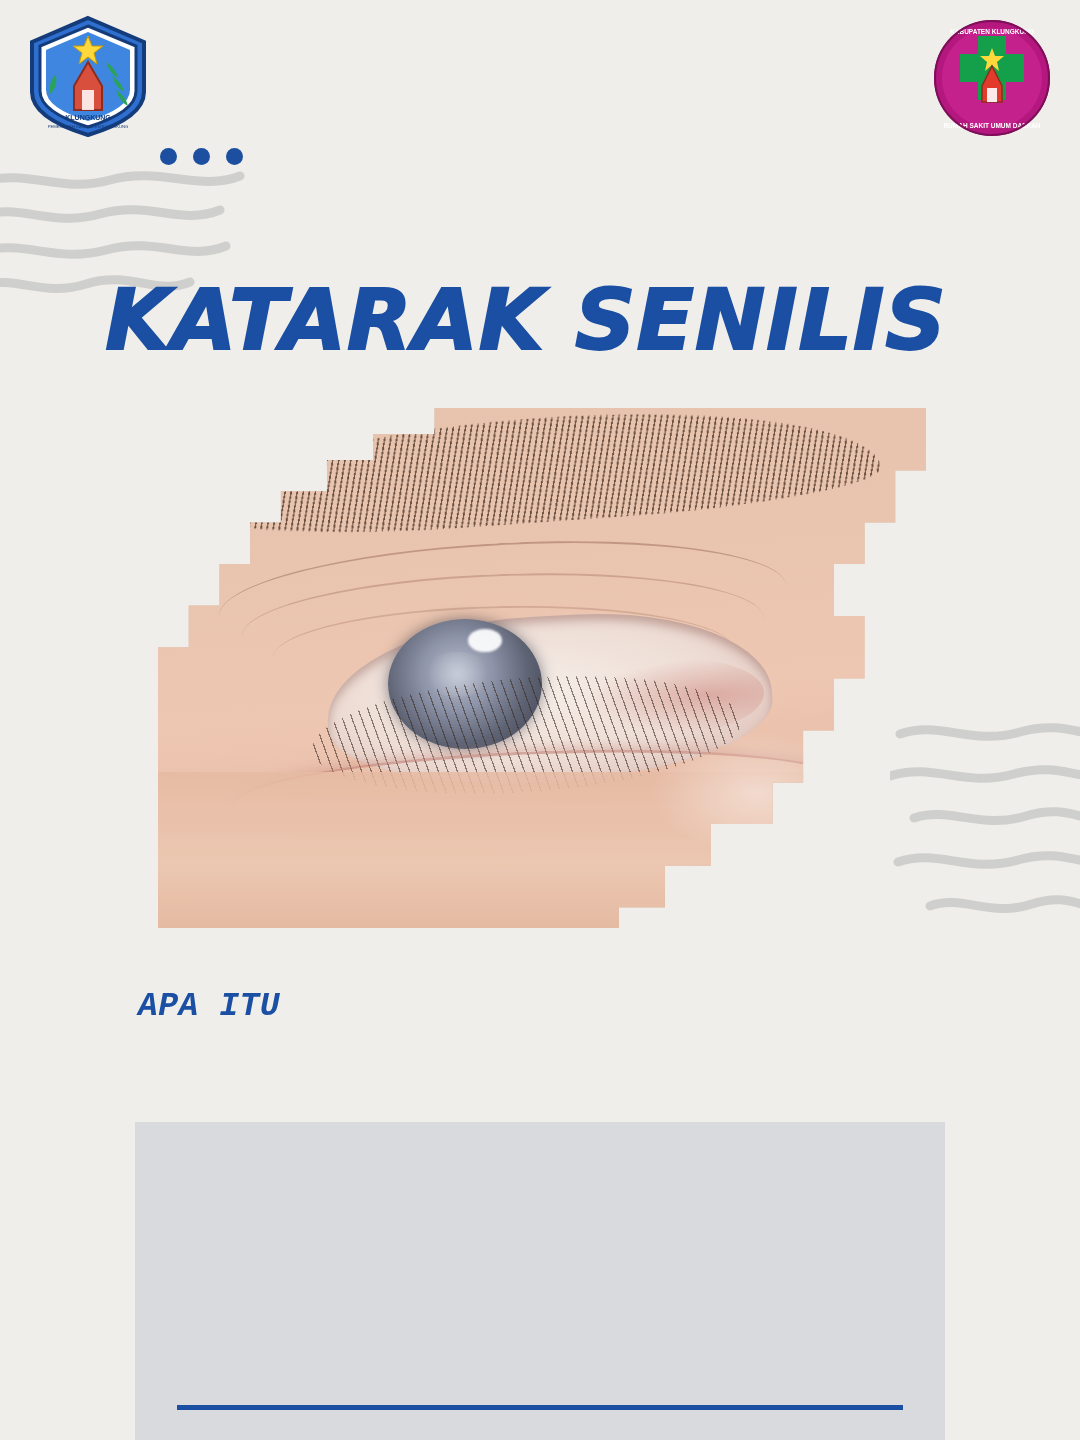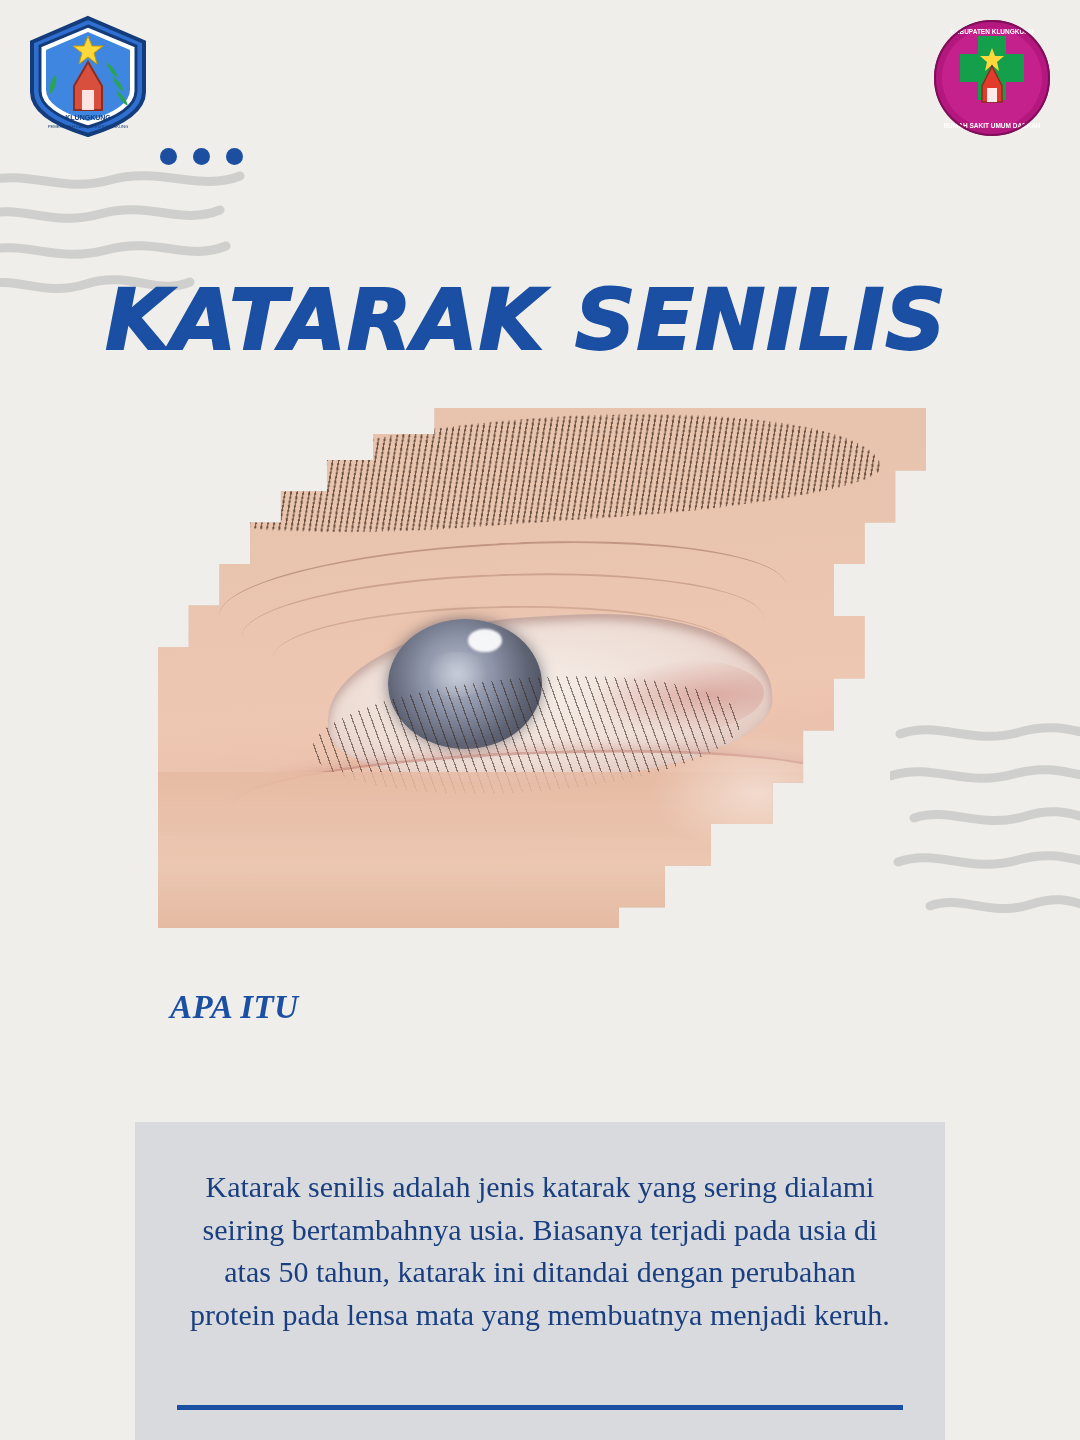--- a/index.html
+++ b/index.html
@@ -220,29 +220,28 @@
     height: 24%;
     border-radius: 50%;
     background: radial-gradient(ellipse at 50% 50%, rgba(255,255,255,0.45), rgba(255,255,255,0) 70%);
   }
 
   
   .subheading {
     position: absolute;
     left: 138px;
     top: 985px;
-    font-family: Liberation Serif, serif;
+    font-family: Liberation Mono, monospace;
     font-weight: bold;
     font-style: italic;
     font-size: 33px;
     color: #1a4fa3;
     text-transform: uppercase;
     line-height: 1.35;
     letter-spacing: 0.5px;
-    margin-left: 32px;
   }
   .subheading div { white-space: nowrap; }
 
   
   .card {
     position: absolute;
     left: 135px;
     top: 1122px;
     width: 810px;
     height: 318px;
@@ -345,15 +344,14 @@
     <div class="cheek"></div>
     <div class="shine"></div>
   </div>
 </div>
 
 <div class="subheading">
   <div>APA ITU</div>
 </div>
 
 <div class="card">
-  <div class="card-text">Katarak senilis adalah jenis katarak yang sering dialami seiring bertambahnya usia. Biasanya terjadi pada usia di atas 50 tahun, katarak ini ditandai dengan perubahan protein pada lensa mata yang membuatnya menjadi keruh.</div>
   <div class="card-rule"></div>
 </div>
 
 </body></html>

